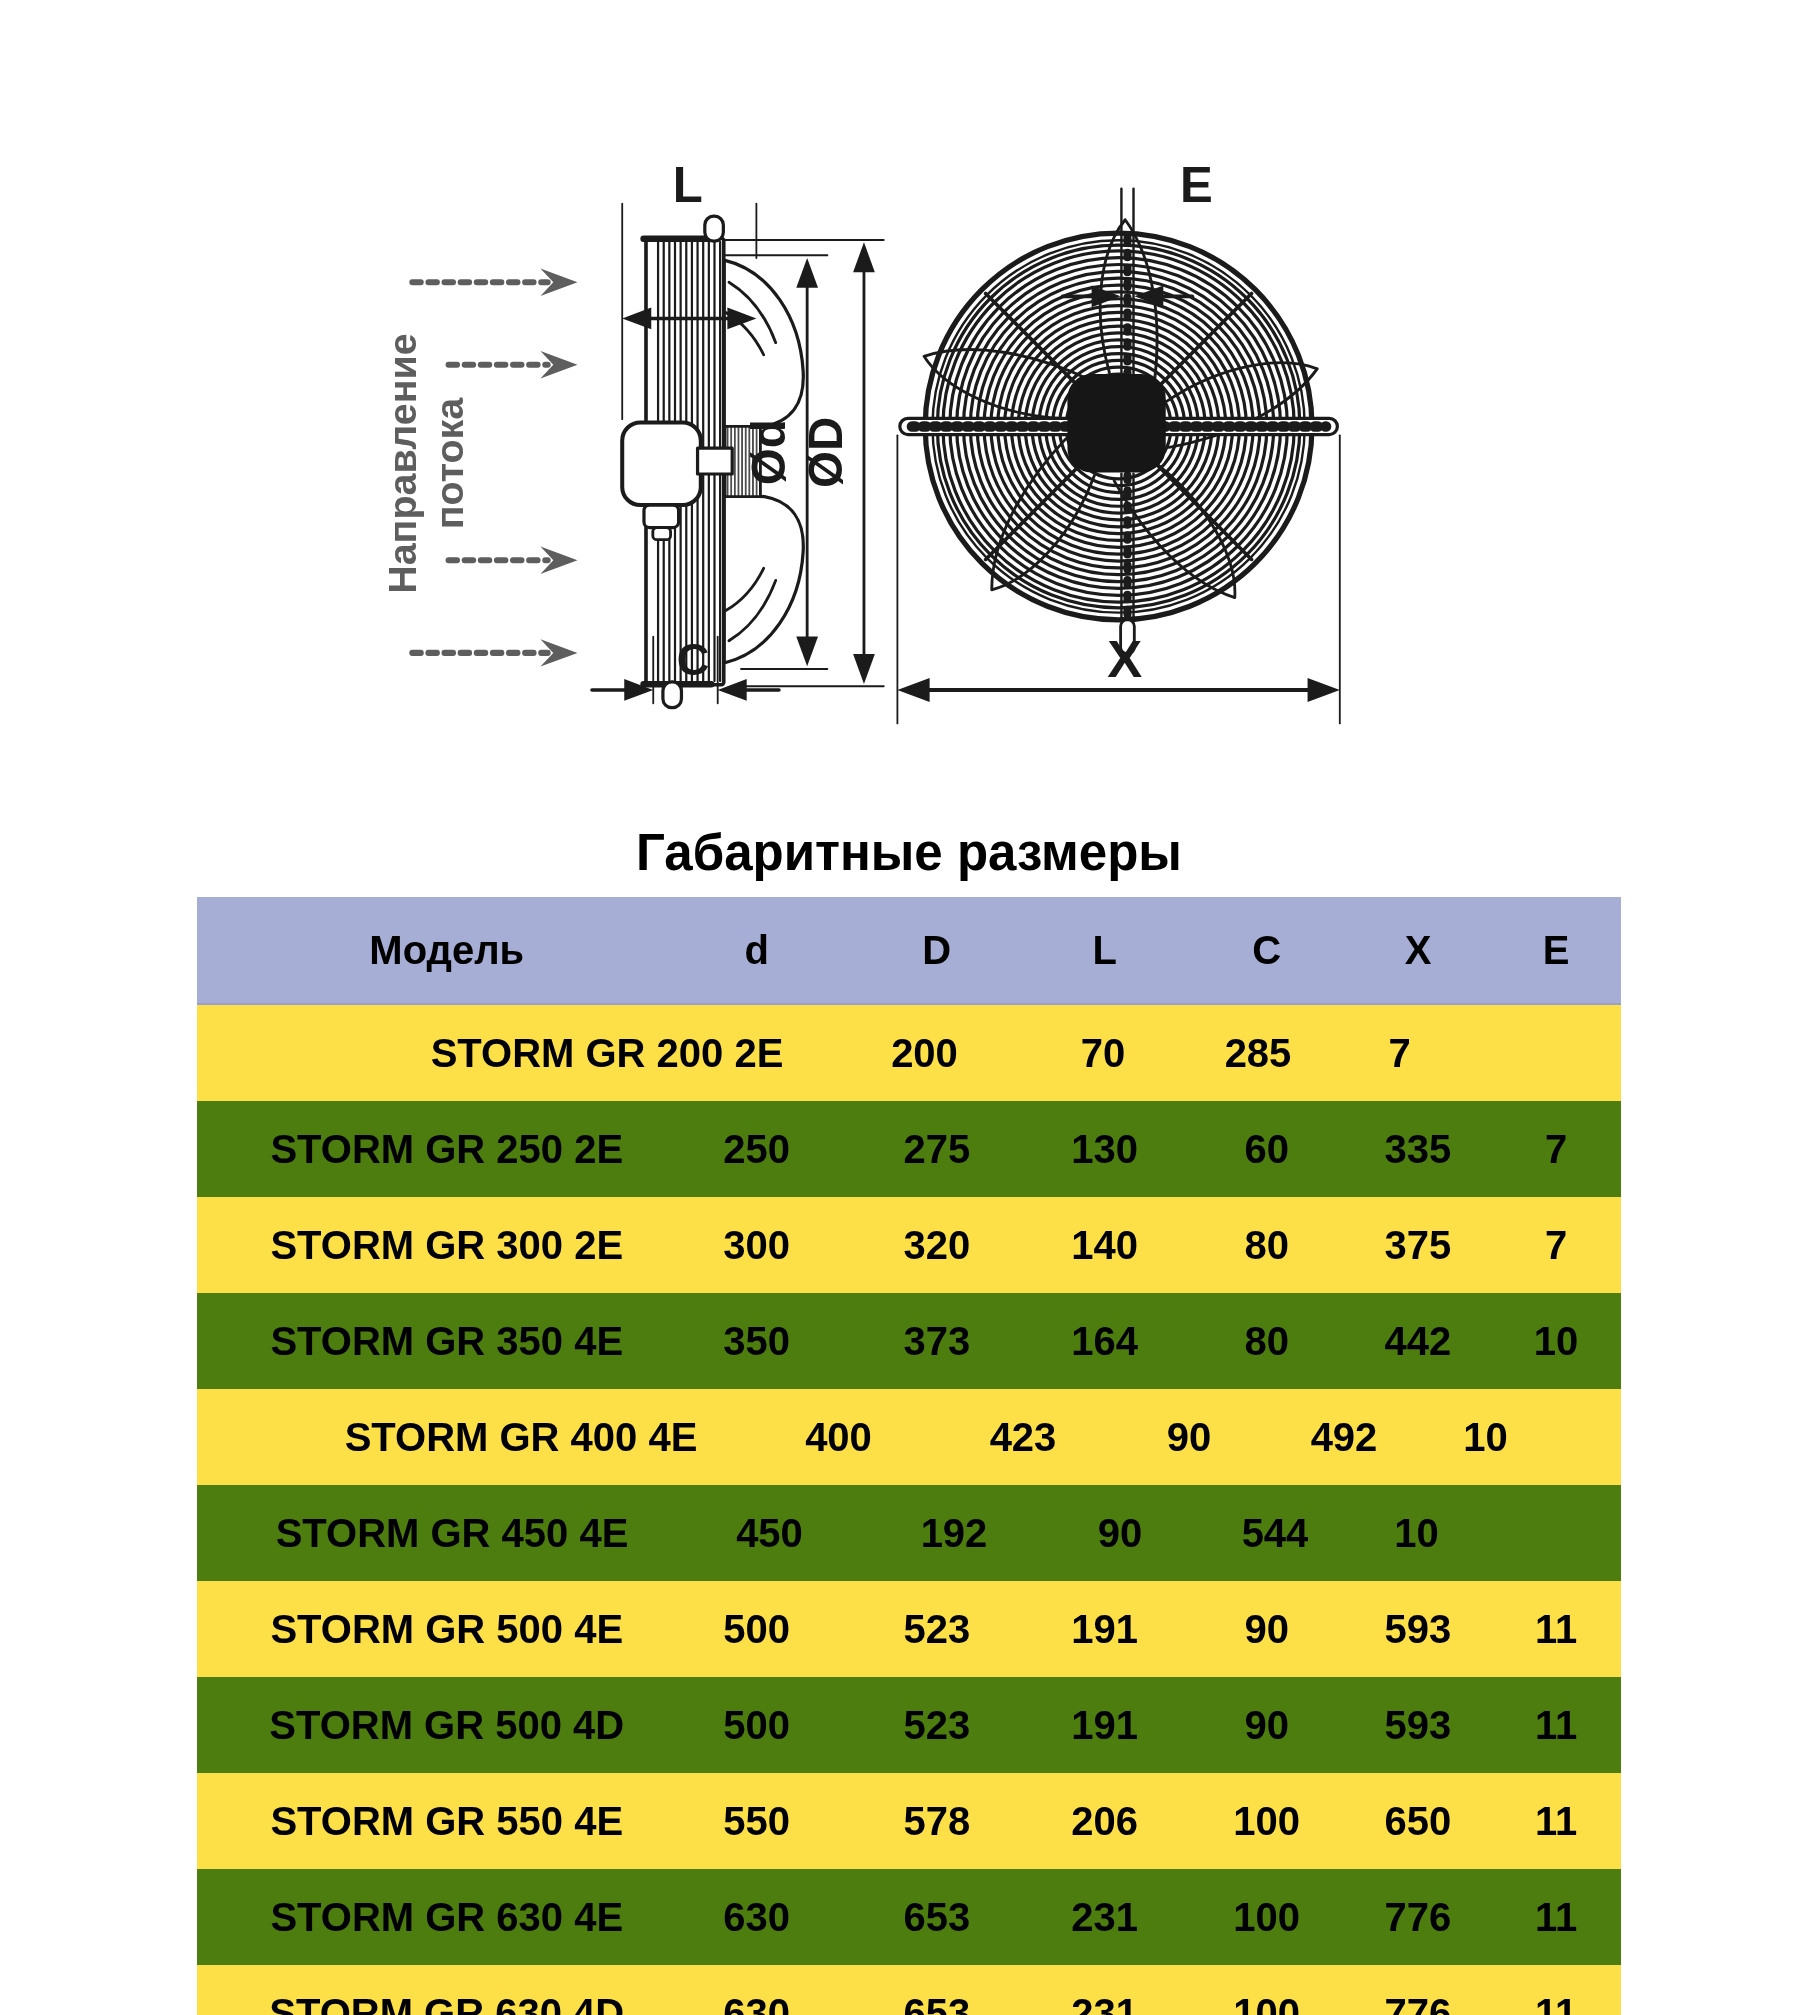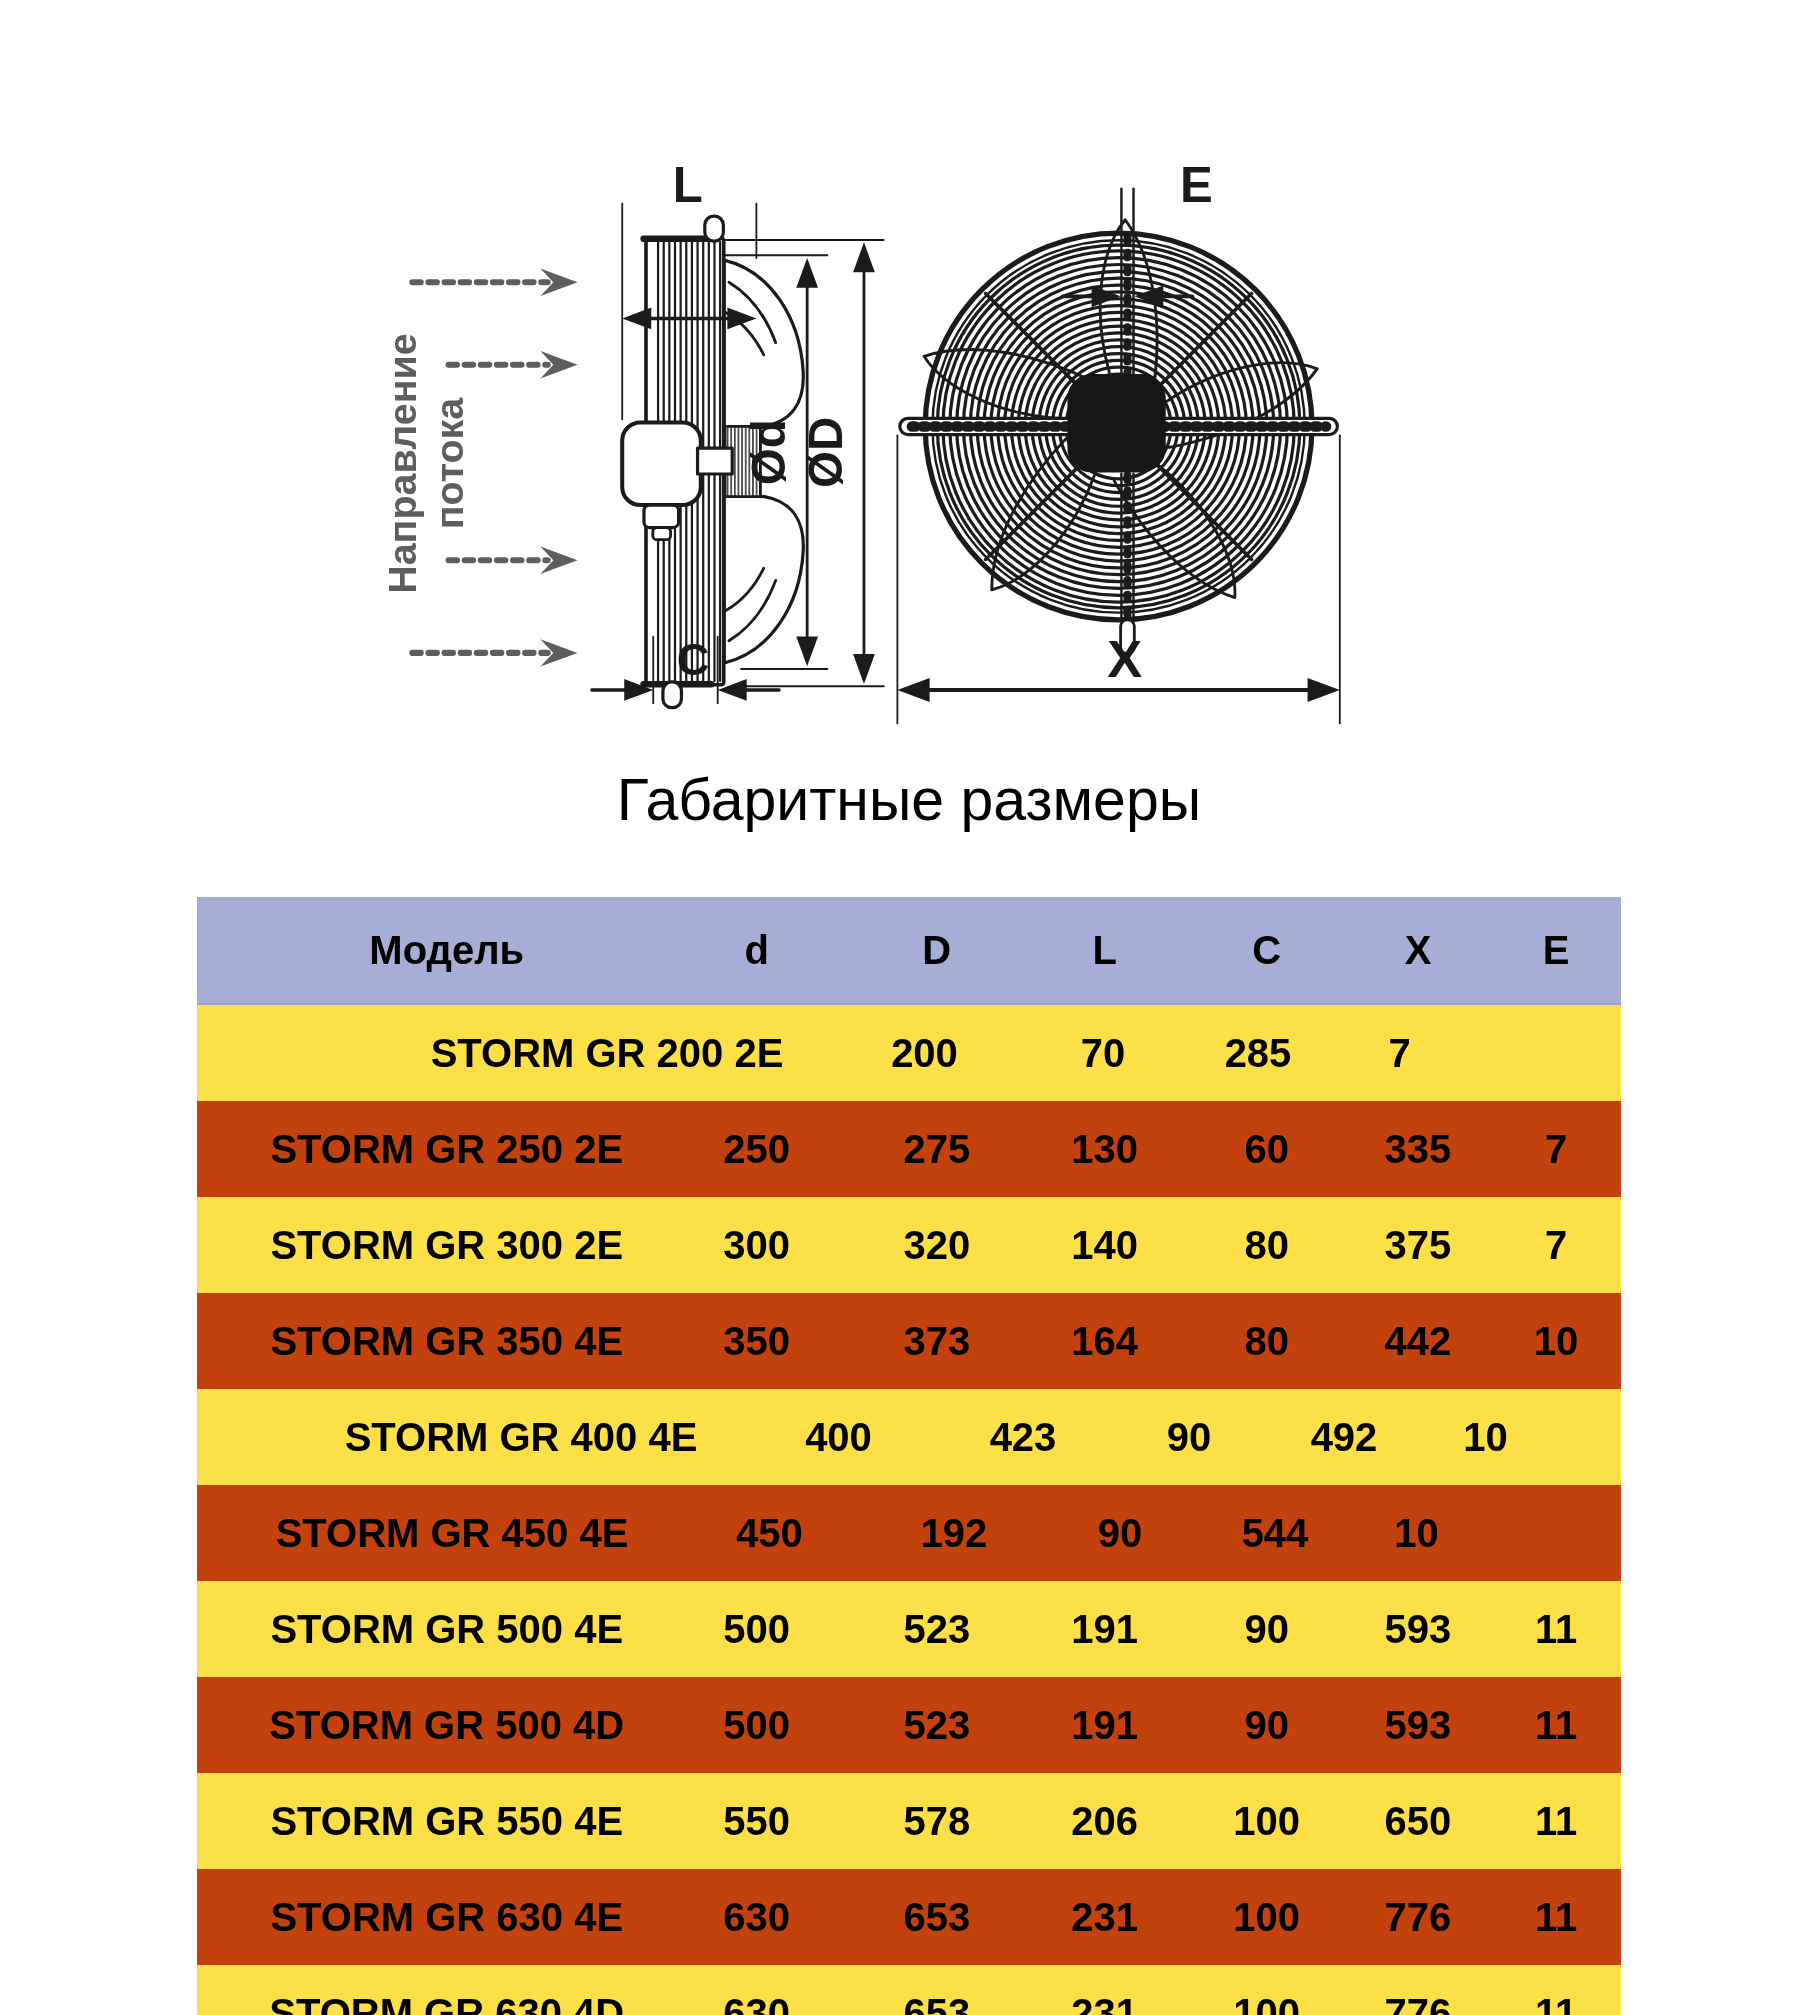--- a/index.html
+++ b/index.html
@@ -1,26 +1,26 @@
 <!DOCTYPE html>
 <html style="font-size:6.4px"><head>
 <meta charset="utf-8">
 <style>
   html,body{margin:0;padding:0;background:#ffffff;}
   #page{position:relative;width:1814px;height:2418px;background:#ffffff;overflow:hidden;
         font-family:"Liberation Sans", sans-serif;}
   
   #drawing{position:absolute;left:343px;top:145px;}
   
-  .title{position:absolute;left:197px;top:772px;width:1424px;height:56px;
+  .title{position:absolute;left:197px;top:824px;width:1424px;height:56px;
          display:flex;align-items:center;justify-content:center;
-         font-size:59px;font-weight:normal;color:#000;}
+         font-size:51px;font-weight:bold;color:#000;}
   
   .tbl{position:absolute;left:197px;top:897px;width:1424px;}
-  .tr{display:flex;height:96px;background:#c2410c;}
+  .tr{display:flex;height:96px;background:#4d7c0f;}
   .tr.head{height:106px;background:#a6aed5;border-bottom:2px solid #98a1c9;}
   .tr.alt{background:#fde047;justify-content:center;}
   .td{display:flex;align-items:center;justify-content:center;
       font-size:40px;font-weight:bold;color:#000;white-space:nowrap;}
   .c-model{width:438px;padding-left:36px;}
   .c-d{width:197px;}
   .c-D{width:172px;}
   .c-L{width:172px;}
   .c-C{width:160px;}
   .c-X{width:150px;}

